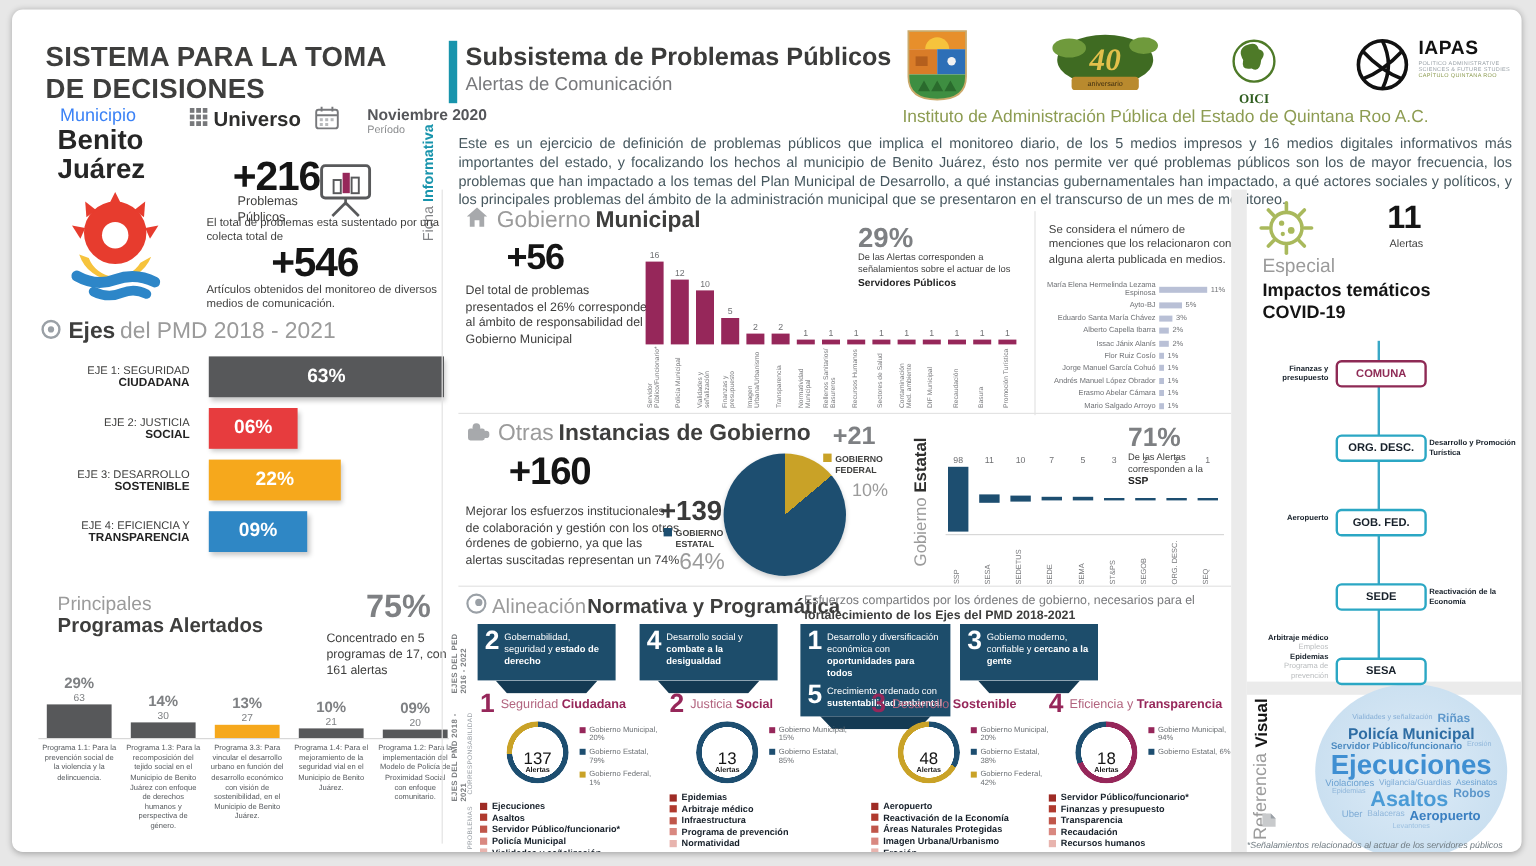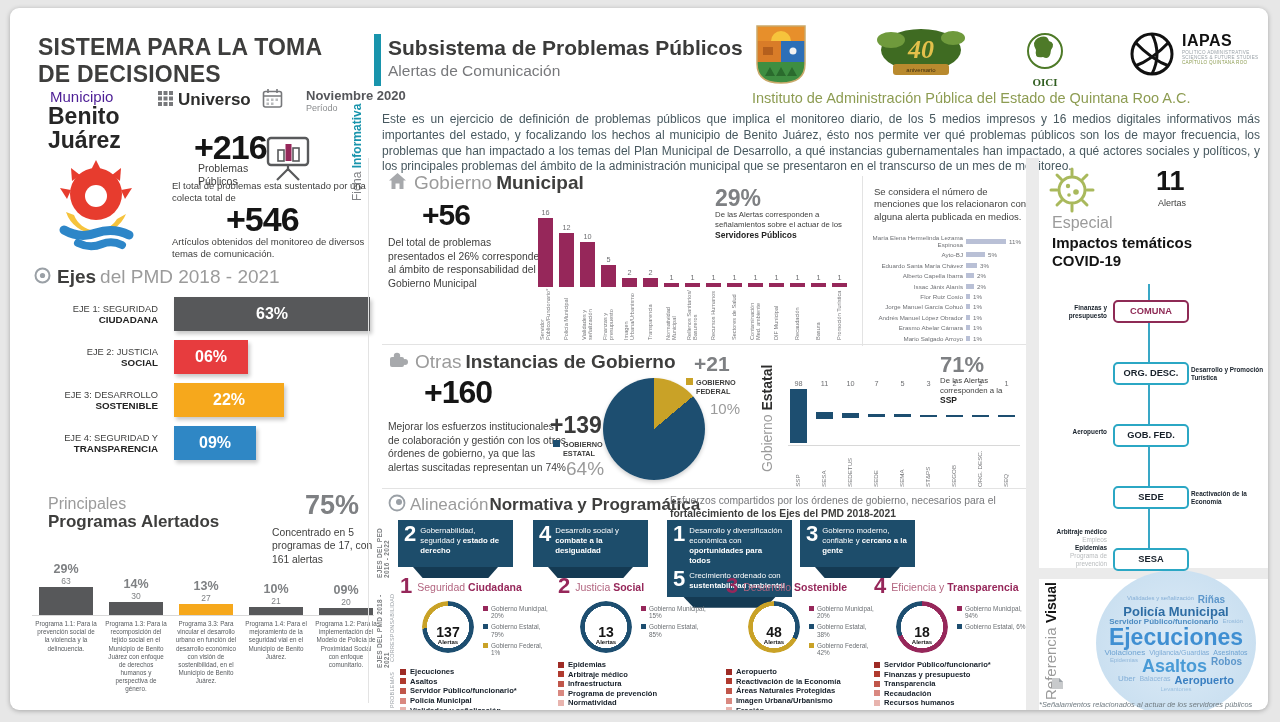--- a/index.html
+++ b/index.html
@@ -3,21 +3,21 @@
 <meta charset="utf-8">
 <style>
   html,body{margin:0;padding:0;width:1280px;height:722px;background:#e7e7e7;font-family:"Liberation Sans",sans-serif;overflow:hidden;}
   .card{position:absolute;left:10px;top:8px;width:1258px;height:702px;background:#fff;border-radius:9px;box-shadow:0 1px 5px rgba(0,0,0,.28);overflow:hidden;}
   .abs{position:absolute;}
   .vtext{writing-mode:vertical-rl;transform:rotate(180deg);}
   .vline{background:#e3e3e3;width:1px;}
   .hline{background:#e3e3e3;height:1px;}
   
   .l-title{font-size:23px;font-weight:700;color:#3e3e3d;line-height:1.18;letter-spacing:.2px;}
-  .muni-label{font-size:15px;color:#4c1d95;}
+  .muni-label{font-size:15px;color:#3b82f6;}
   .muni-name{font-size:23px;font-weight:700;color:#262626;line-height:1.05;}
   .big-num{font-size:34px;font-weight:800;color:#151515;letter-spacing:-1px;}
   .small-note{font-size:9.5px;color:#3e3e3d;line-height:1.3;}
   .teal-bar{background:#1894ac;width:7px;}
   .ficha .f1{font-size:12px;color:#808285;}
   .ficha .f2{font-size:12px;font-weight:800;color:#1894ac;}
   .sec-title-light{font-size:19px;color:#9b9b9b;}
   .sec-title-bold{font-size:19px;font-weight:800;color:#3e3e3d;}
   .ejrow{display:flex;align-items:center;height:34px;margin-bottom:9px;}
   .ejlab{width:128px;text-align:right;padding-right:16px;}
@@ -71,21 +71,21 @@
   .ejcol{position:absolute;top:0;width:150px;}
   .ejhead{display:flex;align-items:flex-start;gap:5px;}
   .ejnum{font-size:22px;font-weight:800;color:#96275a;line-height:.9;}
   .ejtitle{font-size:10.5px;padding-top:5px;}
   .ejtitle .tl{color:#b2647f;}
   .ejtitle .tb{font-weight:800;color:#96275a;}
   .ejbody{display:flex;margin-top:5px;}
   .donutwrap{position:relative;width:52px;height:52px;margin-left:22px;flex:none;}
   .donut{width:52px;height:52px;border-radius:50%;-webkit-mask:radial-gradient(circle,transparent 57%,#000 58%);mask:radial-gradient(circle,transparent 57%,#000 58%);}
   .dctr{position:absolute;inset:0;display:flex;flex-direction:column;align-items:center;justify-content:center;}
-  .dalerts{font-size:14px;font-weight:700;color:#151515;line-height:1;margin-top:16px;}
+  .dalerts{font-size:14px;font-weight:400;color:#151515;line-height:1;margin-top:16px;}
   .dalab{font-size:6px;font-weight:800;color:#151515;}
   .ejlegend{margin-left:9px;padding-top:4px;}
   .lgrow{display:flex;align-items:flex-start;margin-bottom:3px;}
   .lgsq{width:5px;height:5px;flex:none;margin:1px 3px 0 0;}
   .lgtxt{font-size:6.4px;color:#6b6f73;line-height:1.2;width:62px;}
   .ejproblems{margin-top:7px;}
   .prow{display:flex;align-items:center;height:9.6px;}
   .psq{width:6px;height:6px;flex:none;margin-right:4px;}
   .ptxt{font-size:7.6px;font-weight:800;color:#17202a;white-space:nowrap;}
   
@@ -190,21 +190,21 @@
         <rect x="20.5" y="10" width="6" height="17" fill="#96275a"></rect>
         <rect x="28" y="14" width="6" height="13" fill="none" stroke="#58595b" stroke-width="1.6"></rect>
         <line x1="23" y1="31" x2="23" y2="37" stroke="#58595b" stroke-width="2.2"></line>
         <line x1="23" y1="35" x2="12" y2="46" stroke="#58595b" stroke-width="2.2"></line>
         <line x1="23" y1="35" x2="34" y2="46" stroke="#58595b" stroke-width="2.2"></line>
       </svg>
   </div>
 
   <div class="abs small-note" style="left:162px;top:172px;width:202px;">El total de problemas esta sustentado por una colecta total de</div>
   <div class="abs big-num" style="left:216px;top:192px;">+546</div>
-  <div class="abs small-note" style="left:162px;top:228px;width:206px;">Artículos obtenidos del monitoreo de diversos temas de comunicación.</div>
+  <div class="abs small-note" style="left:162px;top:228px;width:206px;">Artículos obtenidos del monitoreo de diversos medios de comunicación.</div>
 
   <div class="abs" style="left:24px;top:258px;display:flex;align-items:center;gap:6px;">
     <span>
       <svg width="17" height="17" viewBox="0 0 17 17">
           <circle cx="8.5" cy="8.5" r="7" fill="none" stroke="#9aa0a6" stroke-width="2"></circle>
           <circle cx="8.5" cy="8.5" r="2.6" fill="#9aa0a6"></circle>
         </svg>
     </span>
     <span class="sec-title-bold">Ejes</span>
     <span class="sec-title-light" style="margin-left:-2px;"> del PMD 2018 - 2021</span>
@@ -233,21 +233,21 @@
         <div class="ejlab">
           <div class="l1">EJE 3: DESARROLLO</div>
           <div class="l2">SOSTENIBLE</div>
         </div>
         <div class="ejbar" style="width: 110px; background: rgb(246, 168, 28);">
           <div class="ejval">22%</div>
         </div>
       </div>
       <div class="ejrow">
         <div class="ejlab">
-          <div class="l1">EJE 4: SEGURIDAD Y</div>
+          <div class="l1">EJE 4: EFICIENCIA Y</div>
           <div class="l2">TRANSPARENCIA</div>
         </div>
         <div class="ejbar" style="width: 82px; background: rgb(47, 135, 197);">
           <div class="ejval">09%</div>
         </div>
       </div>
     </div>
 
   <div class="abs sec-title-light" style="left:38px;top:487px;font-size:16px;">Principales</div>
   <div class="abs sec-title-bold" style="left:38px;top:504px;font-size:17px;">Programas Alertados</div>

